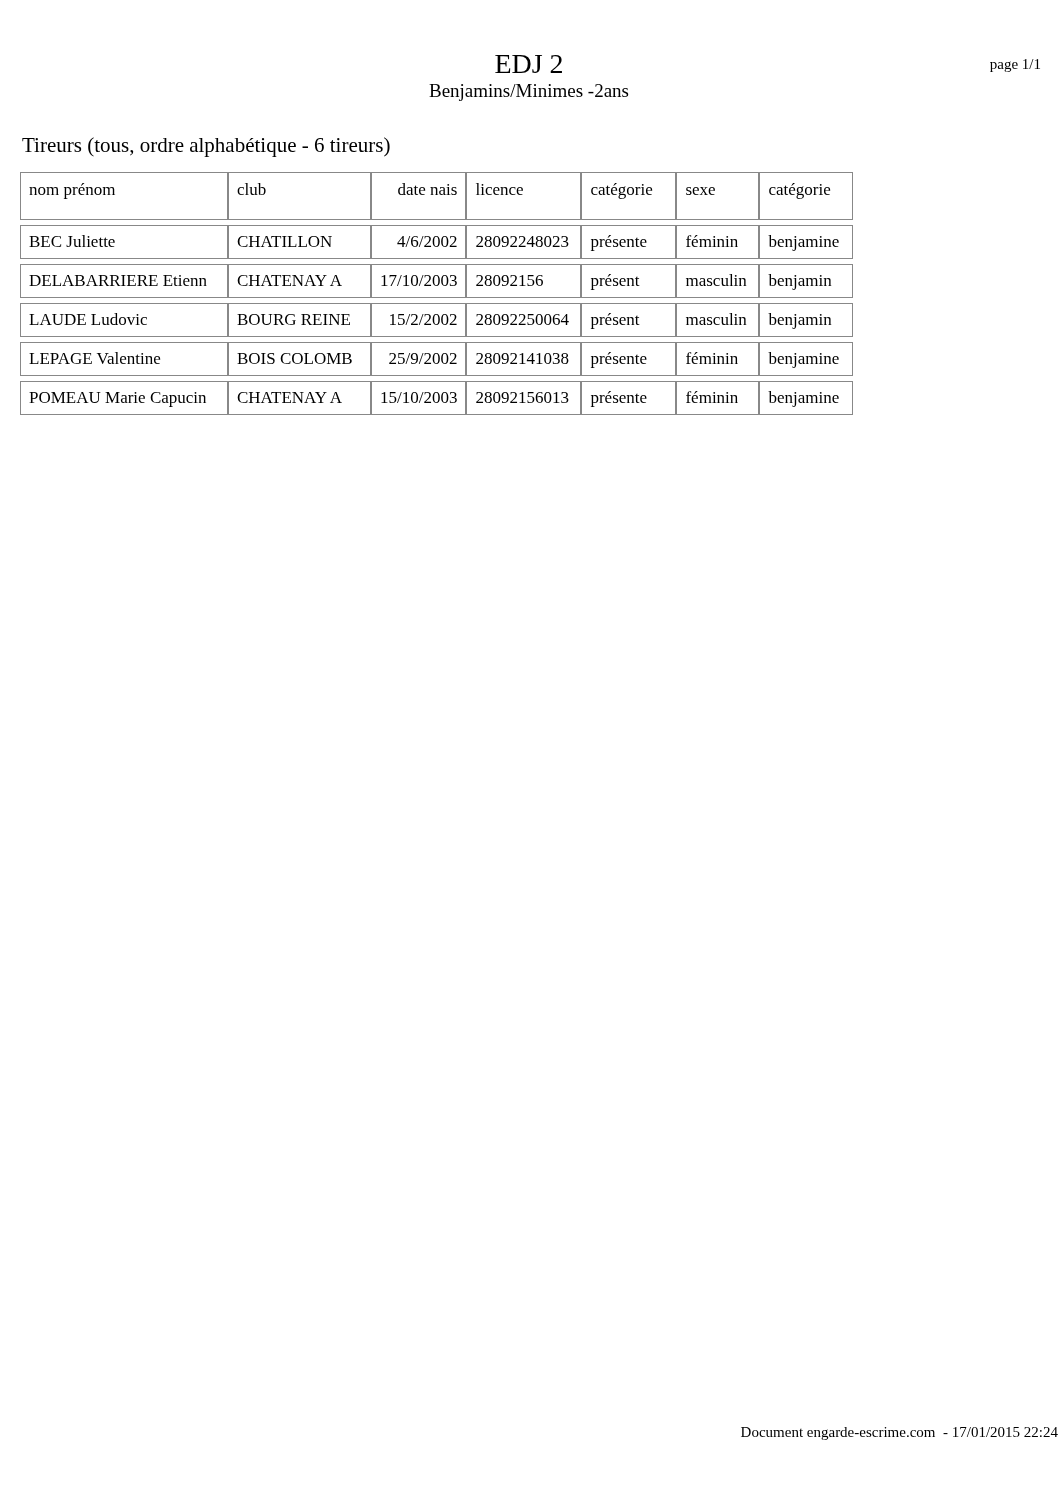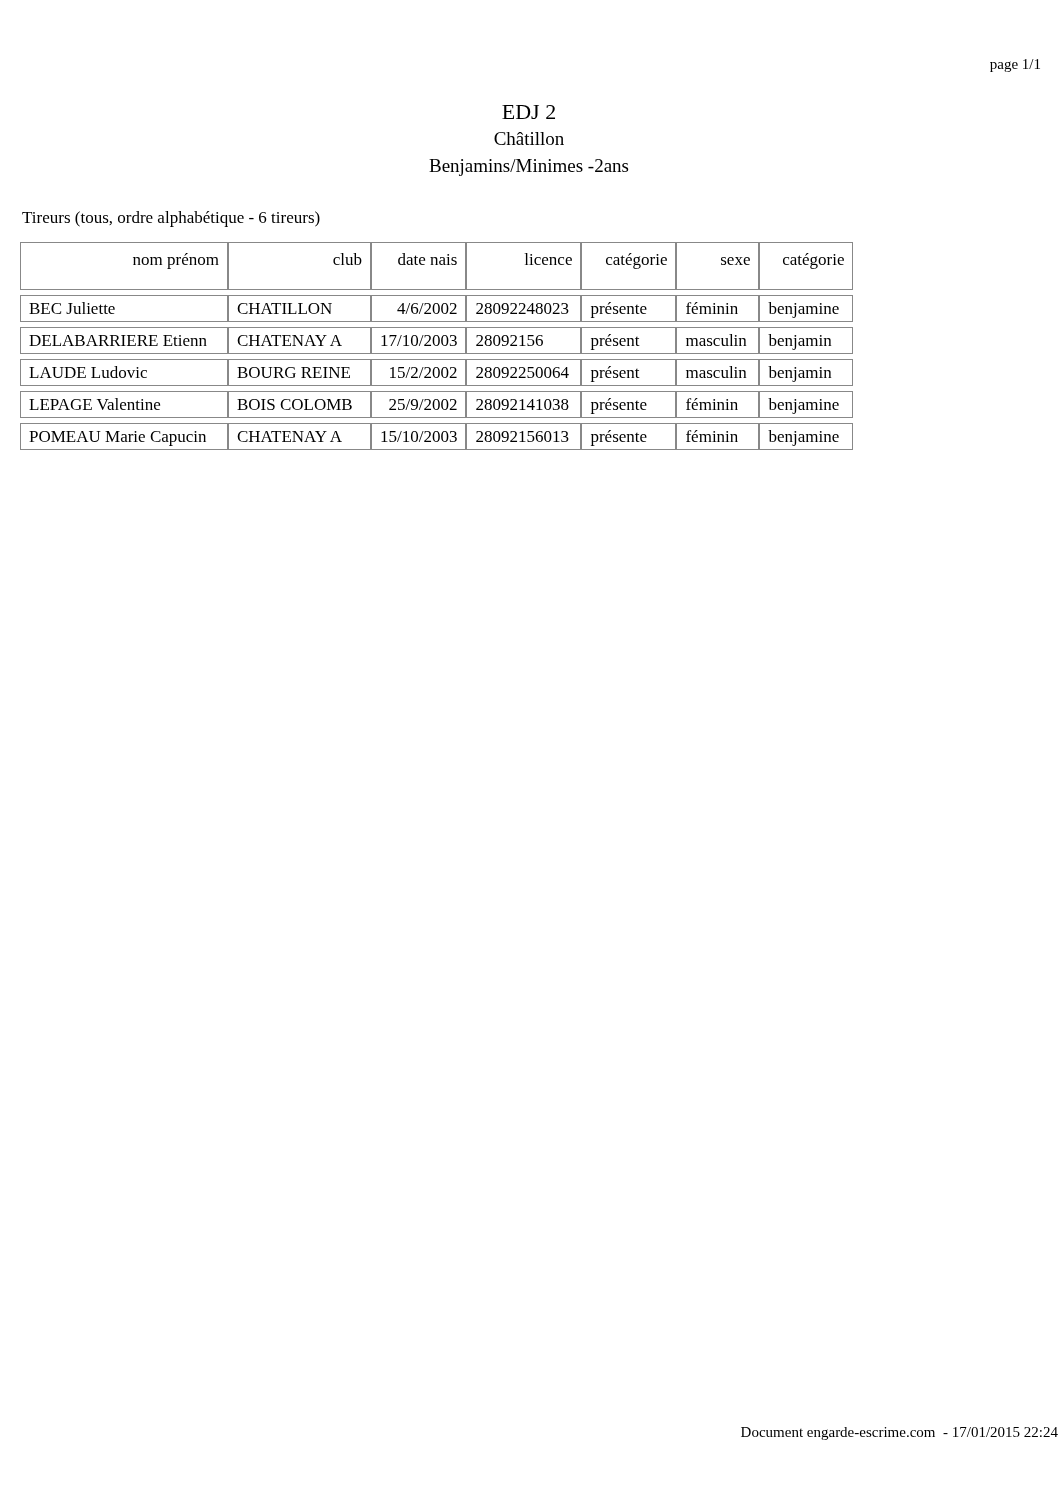--- a/index.html
+++ b/index.html
@@ -25,51 +25,49 @@
   }
   .doc-header {
     padding-top: 50px;
     text-align: center;
   }
   .doc-header .line {
     font-size: 19px;
     line-height: 27px;
   }
   .doc-header .title-line {
-    font-size: 22px;
+    font-size: 28px;
     line-height: 27px;
-    margin-top: 48px;
   }
   .section-title {
     margin: 29px 0 0 22px;
-    font-size: 17px;
+    font-size: 21px;
   }
   table.fencers {
     margin: 9px 0 0 20px;
     border-collapse: separate;
     border-spacing: 0 5px;
     table-layout: fixed;
     font-size: 17px;
   }
   table.fencers th, table.fencers td {
     border: 1px solid var(--border-color);
     padding: 2px 8px;
     text-align: left;
     font-weight: normal;
     overflow: hidden;
     white-space: nowrap;
   }
   table.fencers th {
     height: 48px;
     vertical-align: top;
     padding-top: 7px;
-    text-align: right;
   }
   table.fencers td {
-    height: 27px;
+    height: 34px;
     vertical-align: middle;
   }
   table.fencers .num { text-align: right; }
   col.c1 { width: 208px; }
   col.c2 { width: 143px; }
   col.c3 { width: 94px; }
   col.c4 { width: 115px; }
   col.c5 { width: 95px; }
   col.c6 { width: 83px; }
   col.c7 { width: 94px; }
@@ -85,21 +83,20 @@
 </style>
 </head>
 <body>
 
 <div class="page">
 
   <div class="page-indicator">page 1/1</div>
 
   <div class="doc-header">
     <div class="title-line line">EDJ 2</div>
-    <div class="line">Châtillon</div>
     <div class="line">Benjamins/Minimes -2ans</div>
   </div>
 
   <div class="section-title">Tireurs (tous, ordre alphabétique - 6 tireurs)</div>
 
   <table class="fencers">
     <colgroup>
       <col class="c1">
         <col class="c2">
         <col class="c3">

